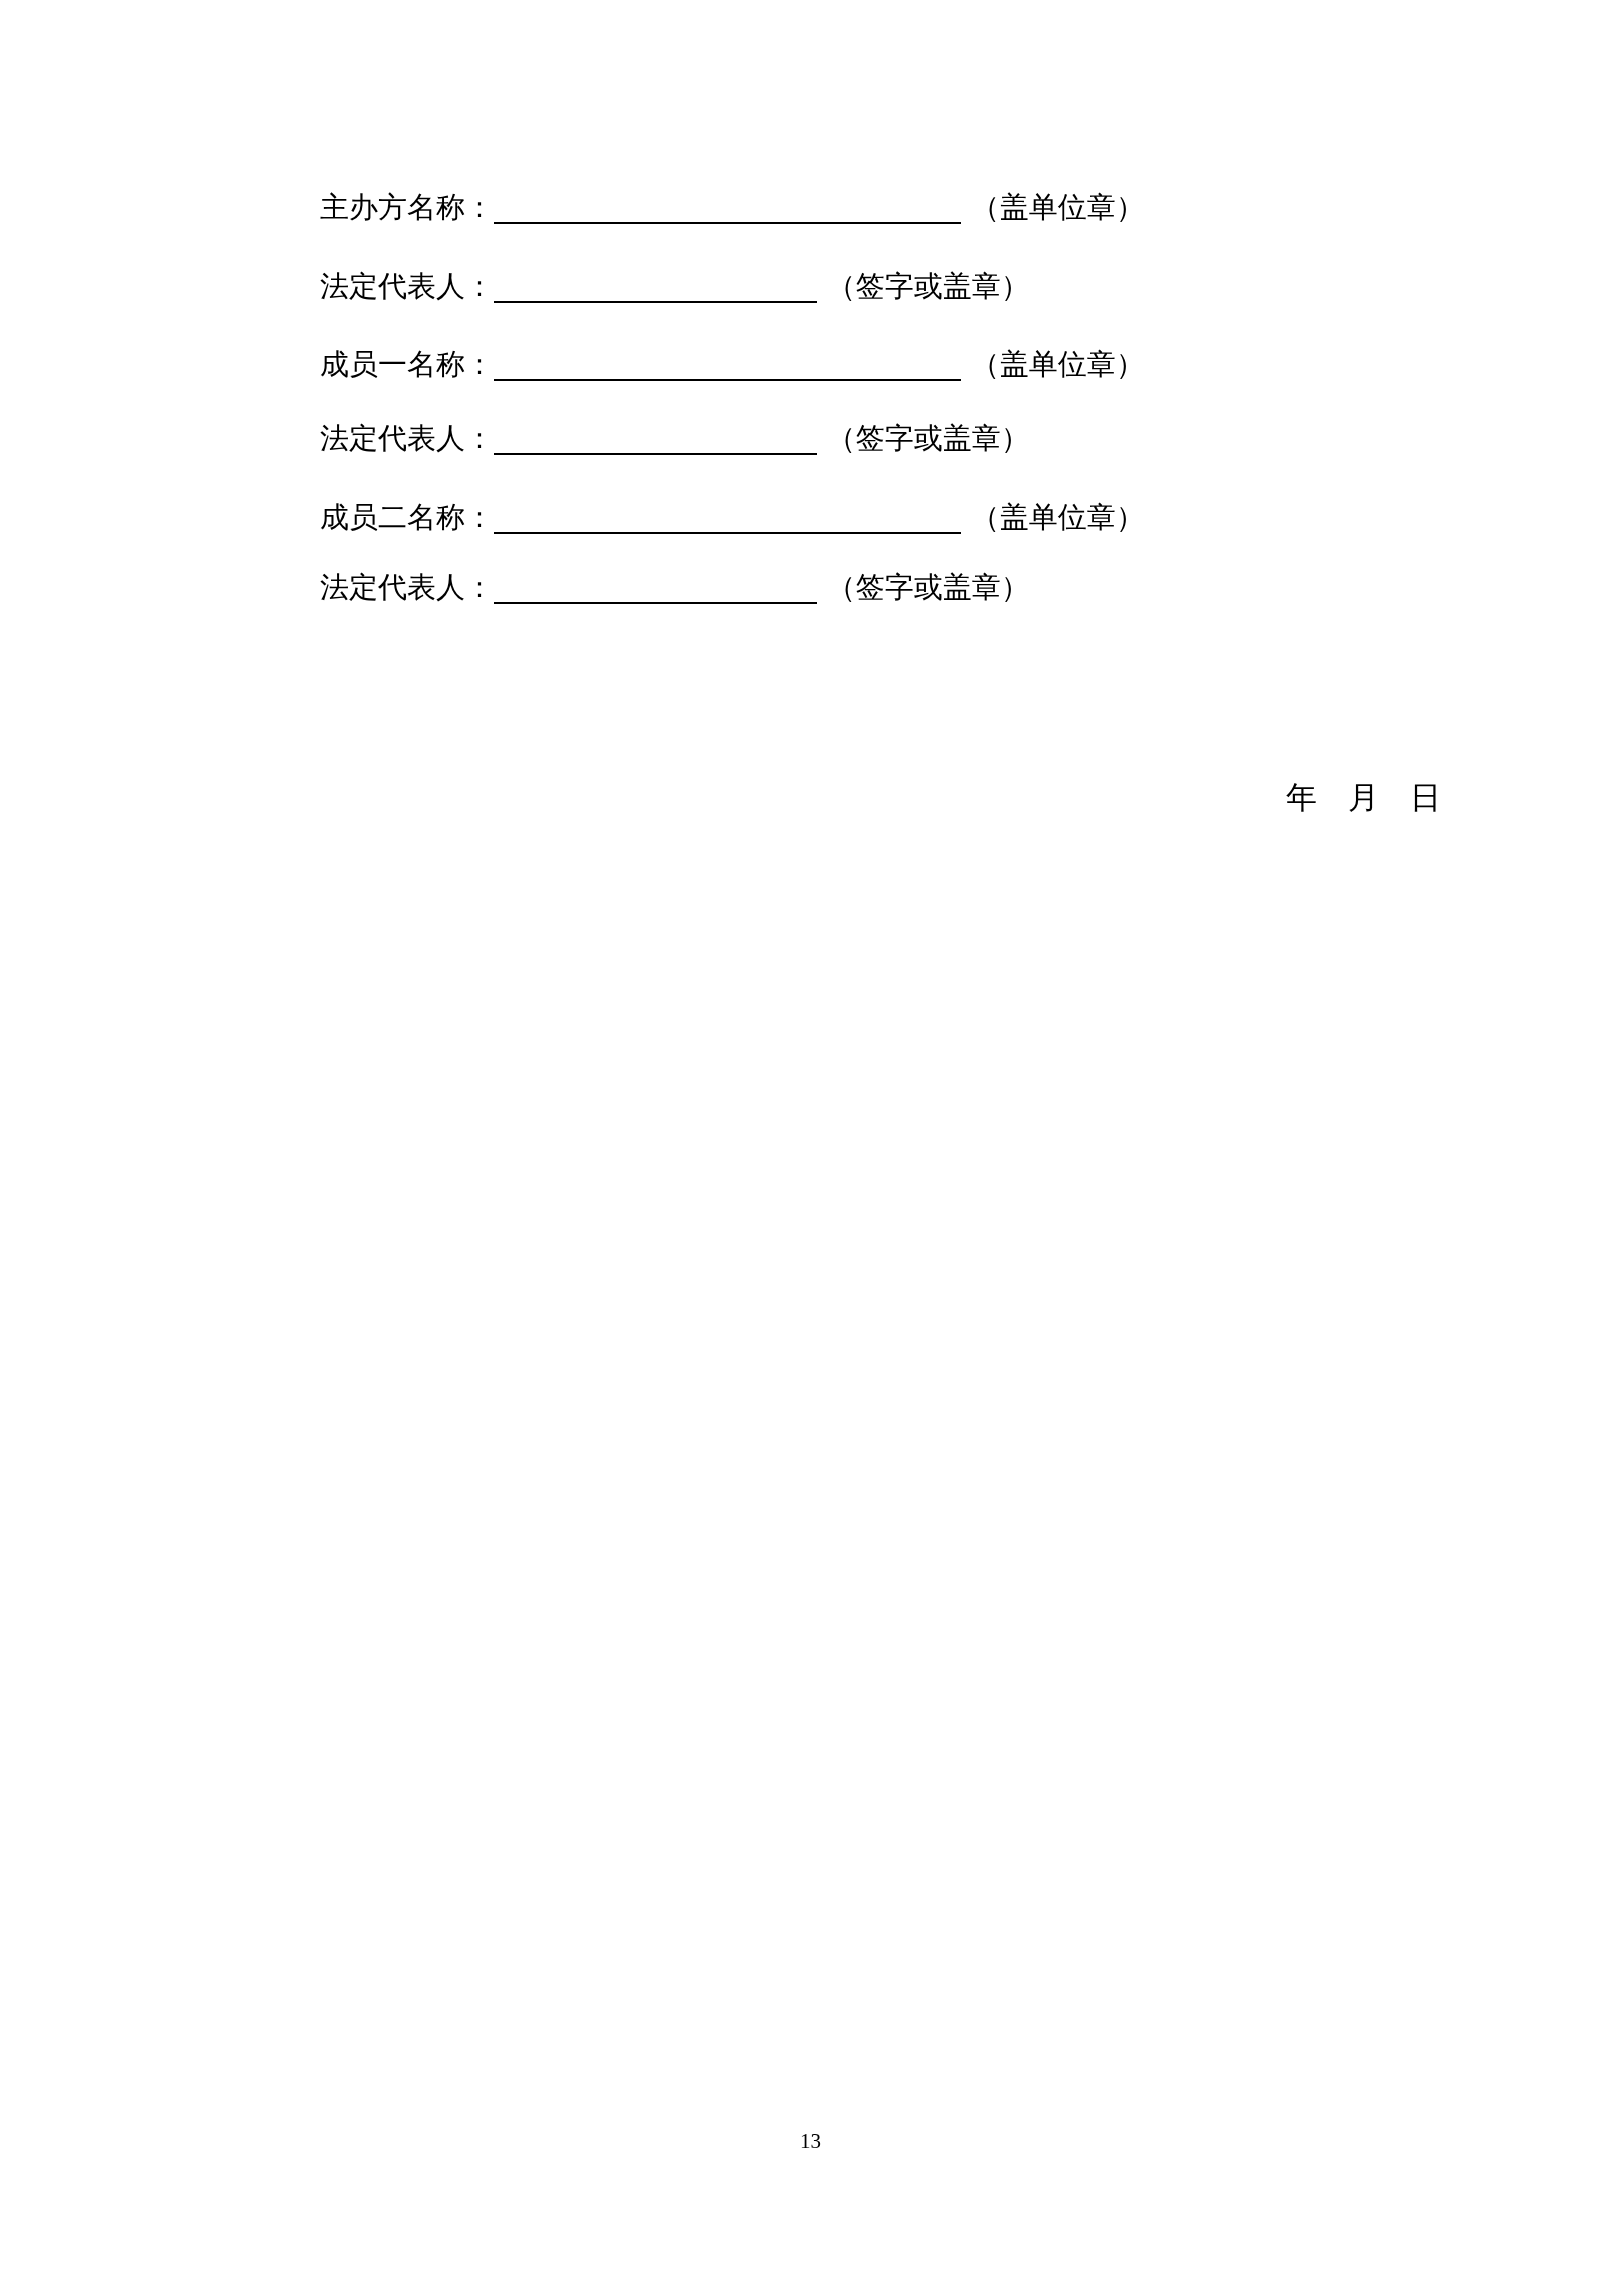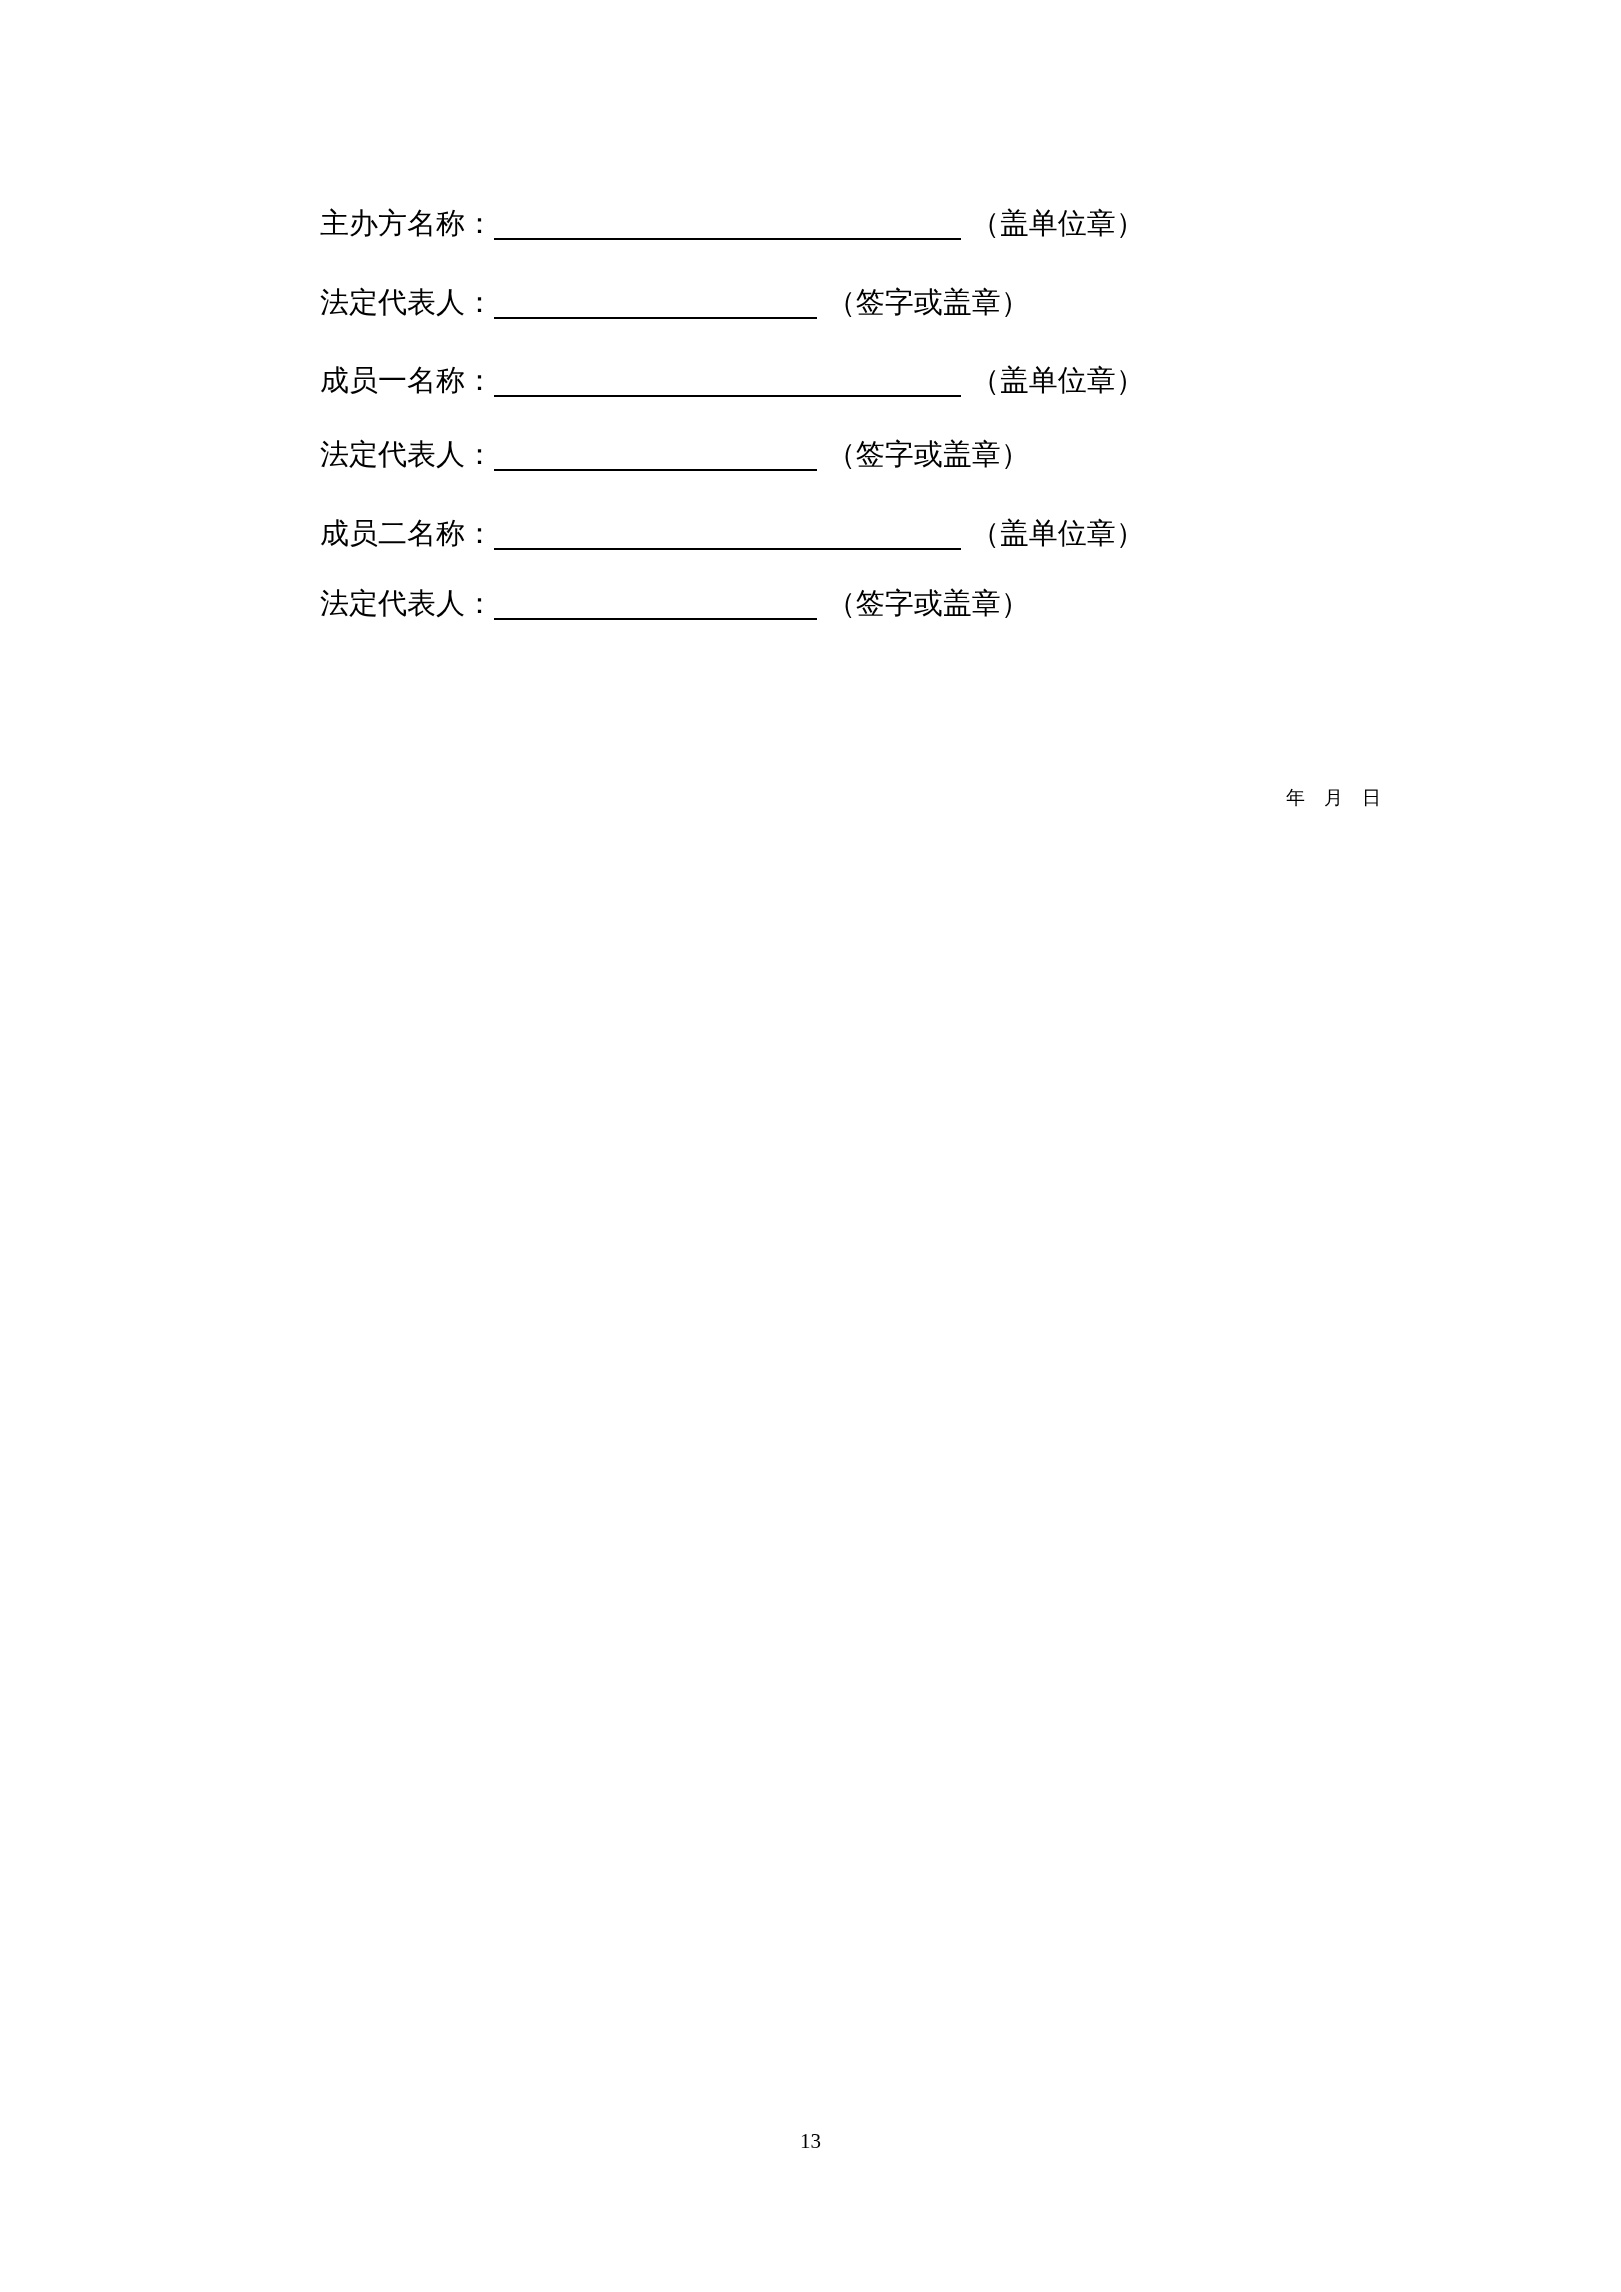--- a/index.html
+++ b/index.html
@@ -37,27 +37,26 @@
   .uline {
     display: inline-block;
     border-bottom: 2px solid #000;
     vertical-align: -6.9px;
   }
   .u-wide   { width: 467px; }
   .u-narrow { width: 323px; }
   .seal-note {
     display: inline-block;
     margin-left: 9.8px;
-    margin-top: 16px;
   }
   .date-line {
     position: absolute;
     top: 784px;
     left: 1286px;
-    font-size: 19px;
+    font-size: 31px;
     line-height: 27.4px;
     white-space: nowrap;
   }
   .footnote {
     position: absolute;
     top: 852px;
     left: 191px;
     font-size: 39px;
     line-height: 41px;
     font-weight: bold;

